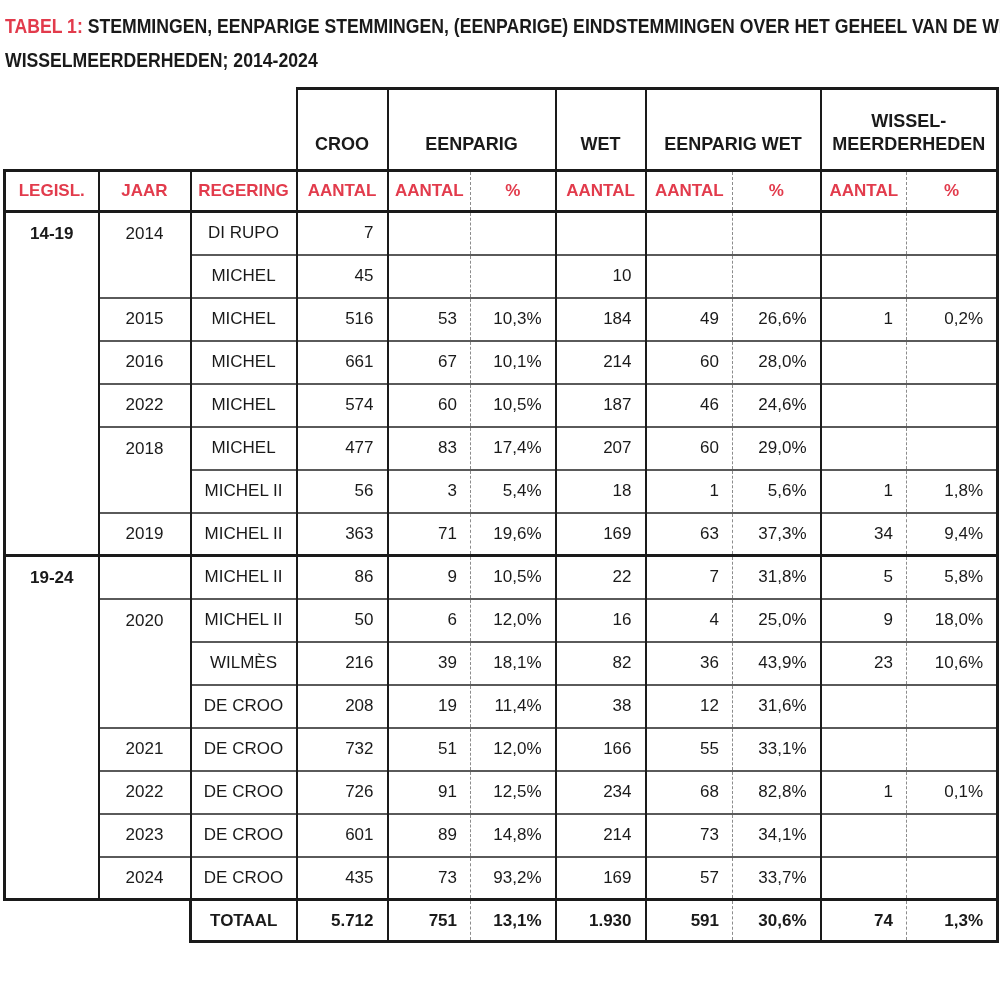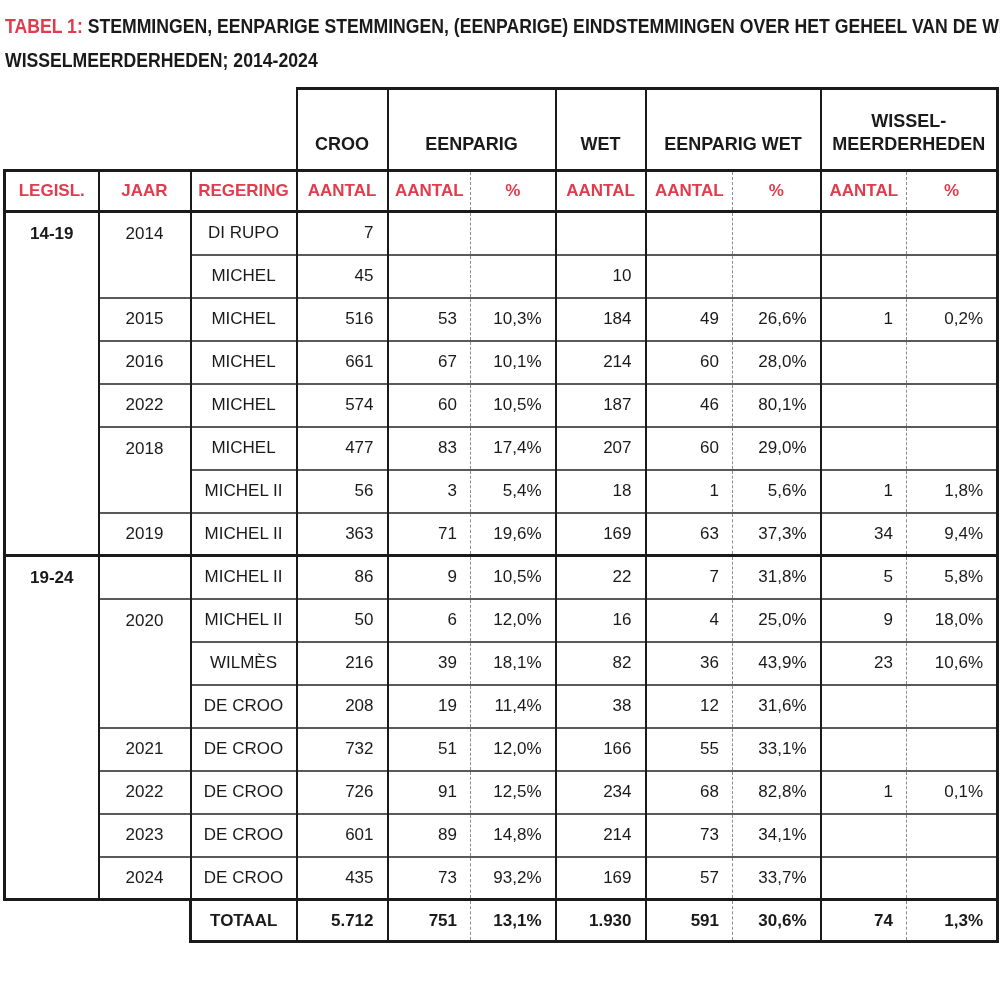--- a/index.html
+++ b/index.html
@@ -183,21 +183,21 @@
         <td class="bLd bR3 num"></td>
       </tr>
       <tr>
         <td class="bL2 ctr">2022</td>
         <td class="bL2 ctr">MICHEL</td>
         <td class="bL2 num">574</td>
         <td class="bL2 num">60</td>
         <td class="bLd num">10,5%</td>
         <td class="bL2 num">187</td>
         <td class="bL2 num">46</td>
-        <td class="bLd num">80,1%</td>
+        <td class="bLd num">24,6%</td>
         <td class="bL2 num"></td>
         <td class="bLd bR3 num"></td>
       </tr>
       <tr>
         <td rowspan="2" class="bL2 ctr vtop">2018</td>
         <td class="bL2 ctr">MICHEL</td>
         <td class="bL2 num">477</td>
         <td class="bL2 num">83</td>
         <td class="bLd num">17,4%</td>
         <td class="bL2 num">207</td>

